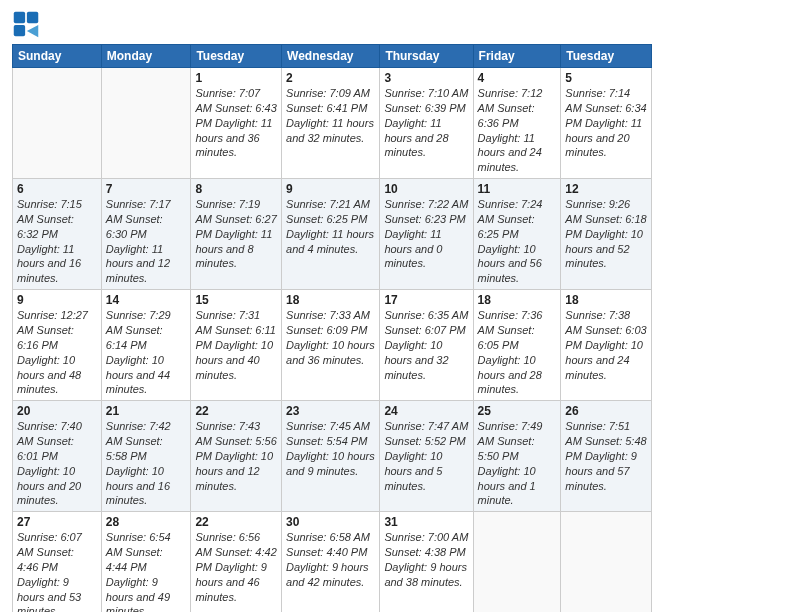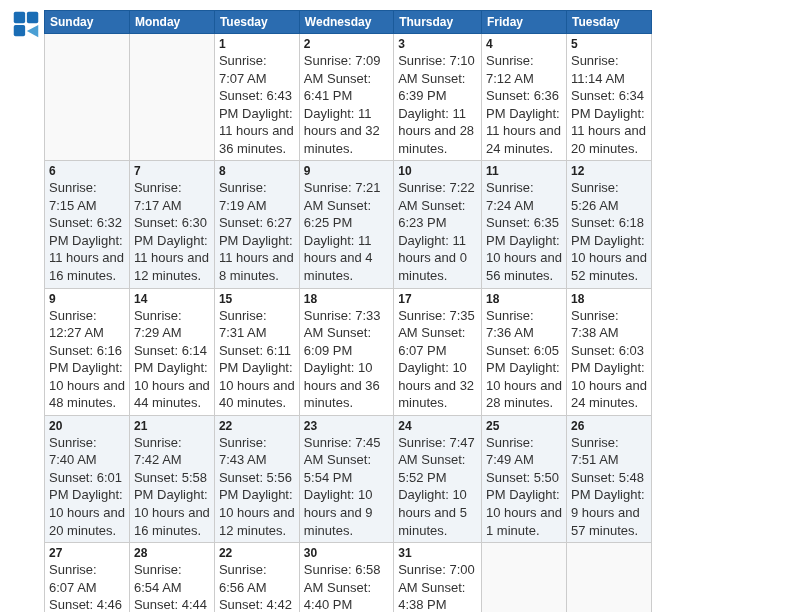--- a/index.html
+++ b/index.html
@@ -8,21 +8,21 @@
       background: #fff;
       width: 792px;
       height: 612px;
       overflow: hidden;
     }
     .page {
       width: 664px;
       height: 612px;
       padding: 10px 12px 8px 12px;
       display: flex;
-      flex-direction: row;
+      flex-direction: column;
     }
     .header {
       display: flex;
       justify-content: space-between;
       align-items: flex-start;
       margin-bottom: 6px;
     }
     .logo {
       display: flex;
       align-items: center;
@@ -80,23 +80,24 @@
       background: #f0f4f8;
     }
     .day-num {
       font-size: 12px;
       font-weight: bold;
       color: #222;
       display: block;
       margin-bottom: 1px;
     }
     .day-info {
-      font-size: 13px;
+      font-size: 11px;
       color: #333;
       line-height: 1.35;
+      font-style: italic;
     }
     .empty-cell {
       background: #f9f9f9 !important;
     }
   </style>
 </head>
 <body>
 
 <div class="page">
   <div class="header">
@@ -153,21 +154,21 @@
 Daylight: 11 hours and 28 minutes.</div>
           </td>
           <td>
             <span class="day-num">4</span>
             <div class="day-info">Sunrise: 7:12 AM
 Sunset: 6:36 PM
 Daylight: 11 hours and 24 minutes.</div>
           </td>
           <td>
             <span class="day-num">5</span>
-            <div class="day-info">Sunrise: 11:14 AM
+            <div class="day-info">Sunrise: 7:14 AM
 Sunset: 6:34 PM
 Daylight: 11 hours and 20 minutes.</div>
           </td>
         </tr>
         <tr>
           <td>
             <span class="day-num">6</span>
             <div class="day-info">Sunrise: 7:15 AM
 Sunset: 6:32 PM
 Daylight: 11 hours and 16 minutes.</div>
@@ -192,26 +193,26 @@
           </td>
           <td>
             <span class="day-num">10</span>
             <div class="day-info">Sunrise: 7:22 AM
 Sunset: 6:23 PM
 Daylight: 11 hours and 0 minutes.</div>
           </td>
           <td>
             <span class="day-num">11</span>
             <div class="day-info">Sunrise: 7:24 AM
-Sunset: 6:35 PM
+Sunset: 6:25 PM
 Daylight: 10 hours and 56 minutes.</div>
           </td>
           <td>
             <span class="day-num">12</span>
-            <div class="day-info">Sunrise: 5:26 AM
+            <div class="day-info">Sunrise: 9:26 AM
 Sunset: 6:18 PM
 Daylight: 10 hours and 52 minutes.</div>
           </td>
         </tr>
         <tr>
           <td>
             <span class="day-num">9</span>
             <div class="day-info">Sunrise: 12:27 AM
 Sunset: 6:16 PM
 Daylight: 10 hours and 48 minutes.</div>
@@ -229,21 +230,21 @@
 Daylight: 10 hours and 40 minutes.</div>
           </td>
           <td>
             <span class="day-num">18</span>
             <div class="day-info">Sunrise: 7:33 AM
 Sunset: 6:09 PM
 Daylight: 10 hours and 36 minutes.</div>
           </td>
           <td>
             <span class="day-num">17</span>
-            <div class="day-info">Sunrise: 7:35 AM
+            <div class="day-info">Sunrise: 6:35 AM
 Sunset: 6:07 PM
 Daylight: 10 hours and 32 minutes.</div>
           </td>
           <td>
             <span class="day-num">18</span>
             <div class="day-info">Sunrise: 7:36 AM
 Sunset: 6:05 PM
 Daylight: 10 hours and 28 minutes.</div>
           </td>
           <td>

